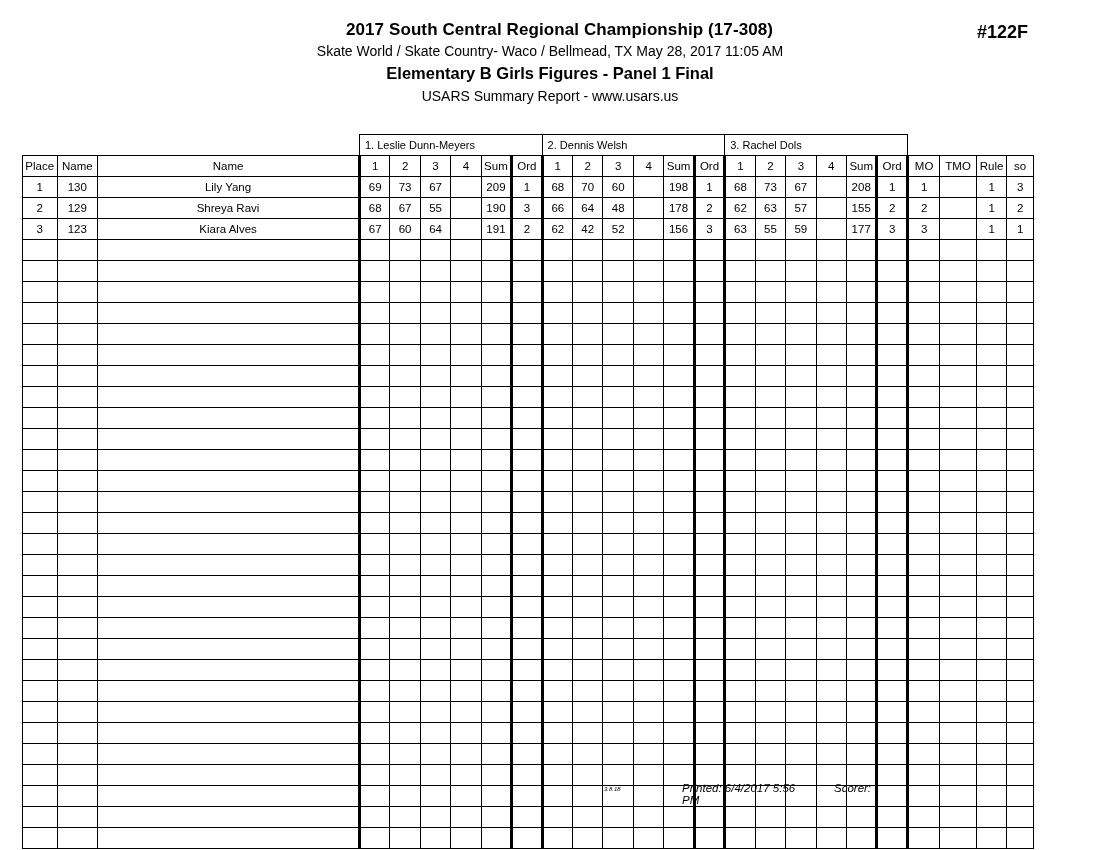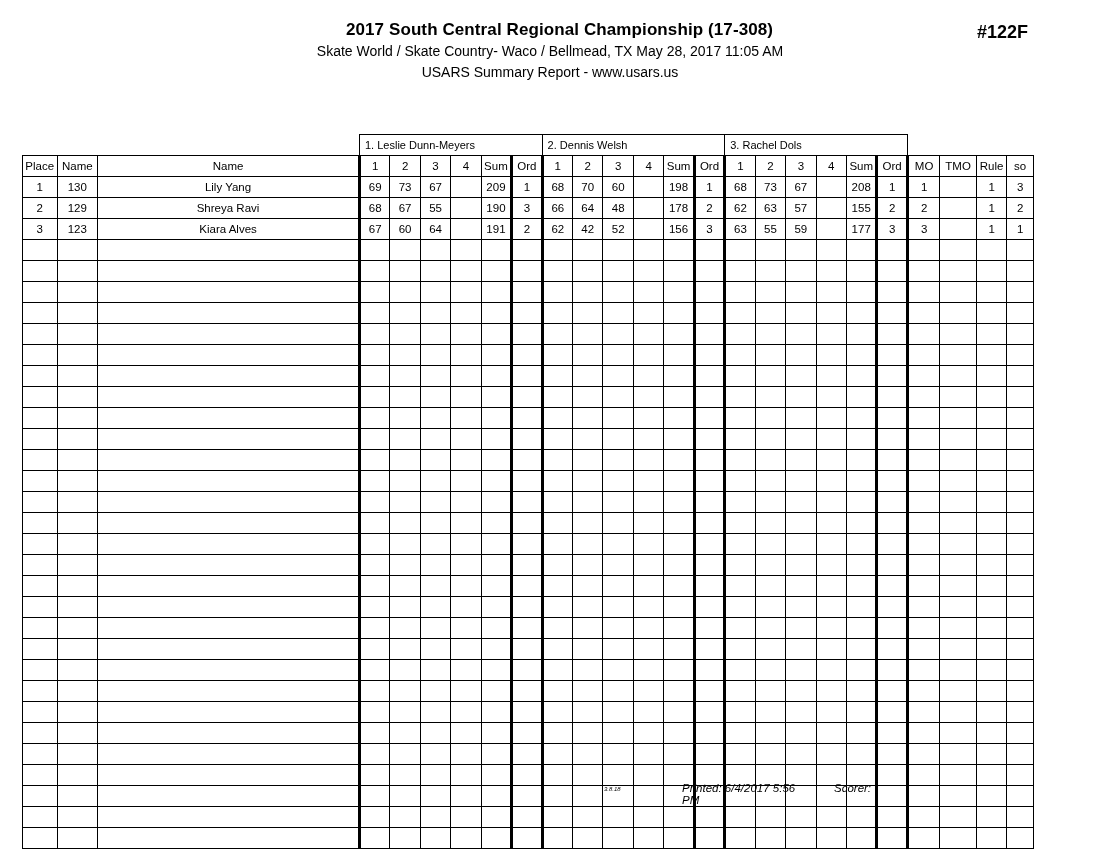--- a/index.html
+++ b/index.html
@@ -144,20 +144,21 @@
 </style>
 </head>
 <body>
 
 <div class="header">
 
 
   <div class="title-block">
     <div class="title-main">2017 South Central Regional Championship (17-308)</div>
     <div class="title-venue">Skate World / Skate Country- Waco / Bellmead, TX  May 28, 2017  11:05 AM</div>
+    <div class="title-event">Elementary B Girls Figures - Panel 1 Final</div>
     <div class="title-report">USARS Summary Report - www.usars.us</div>
   </div>
 
   <div class="doc-code">#122F</div>
 </div>
 
 <div class="table-wrap">
 <table class="sheet">
   <colgroup>
     <col style="width:34px">

